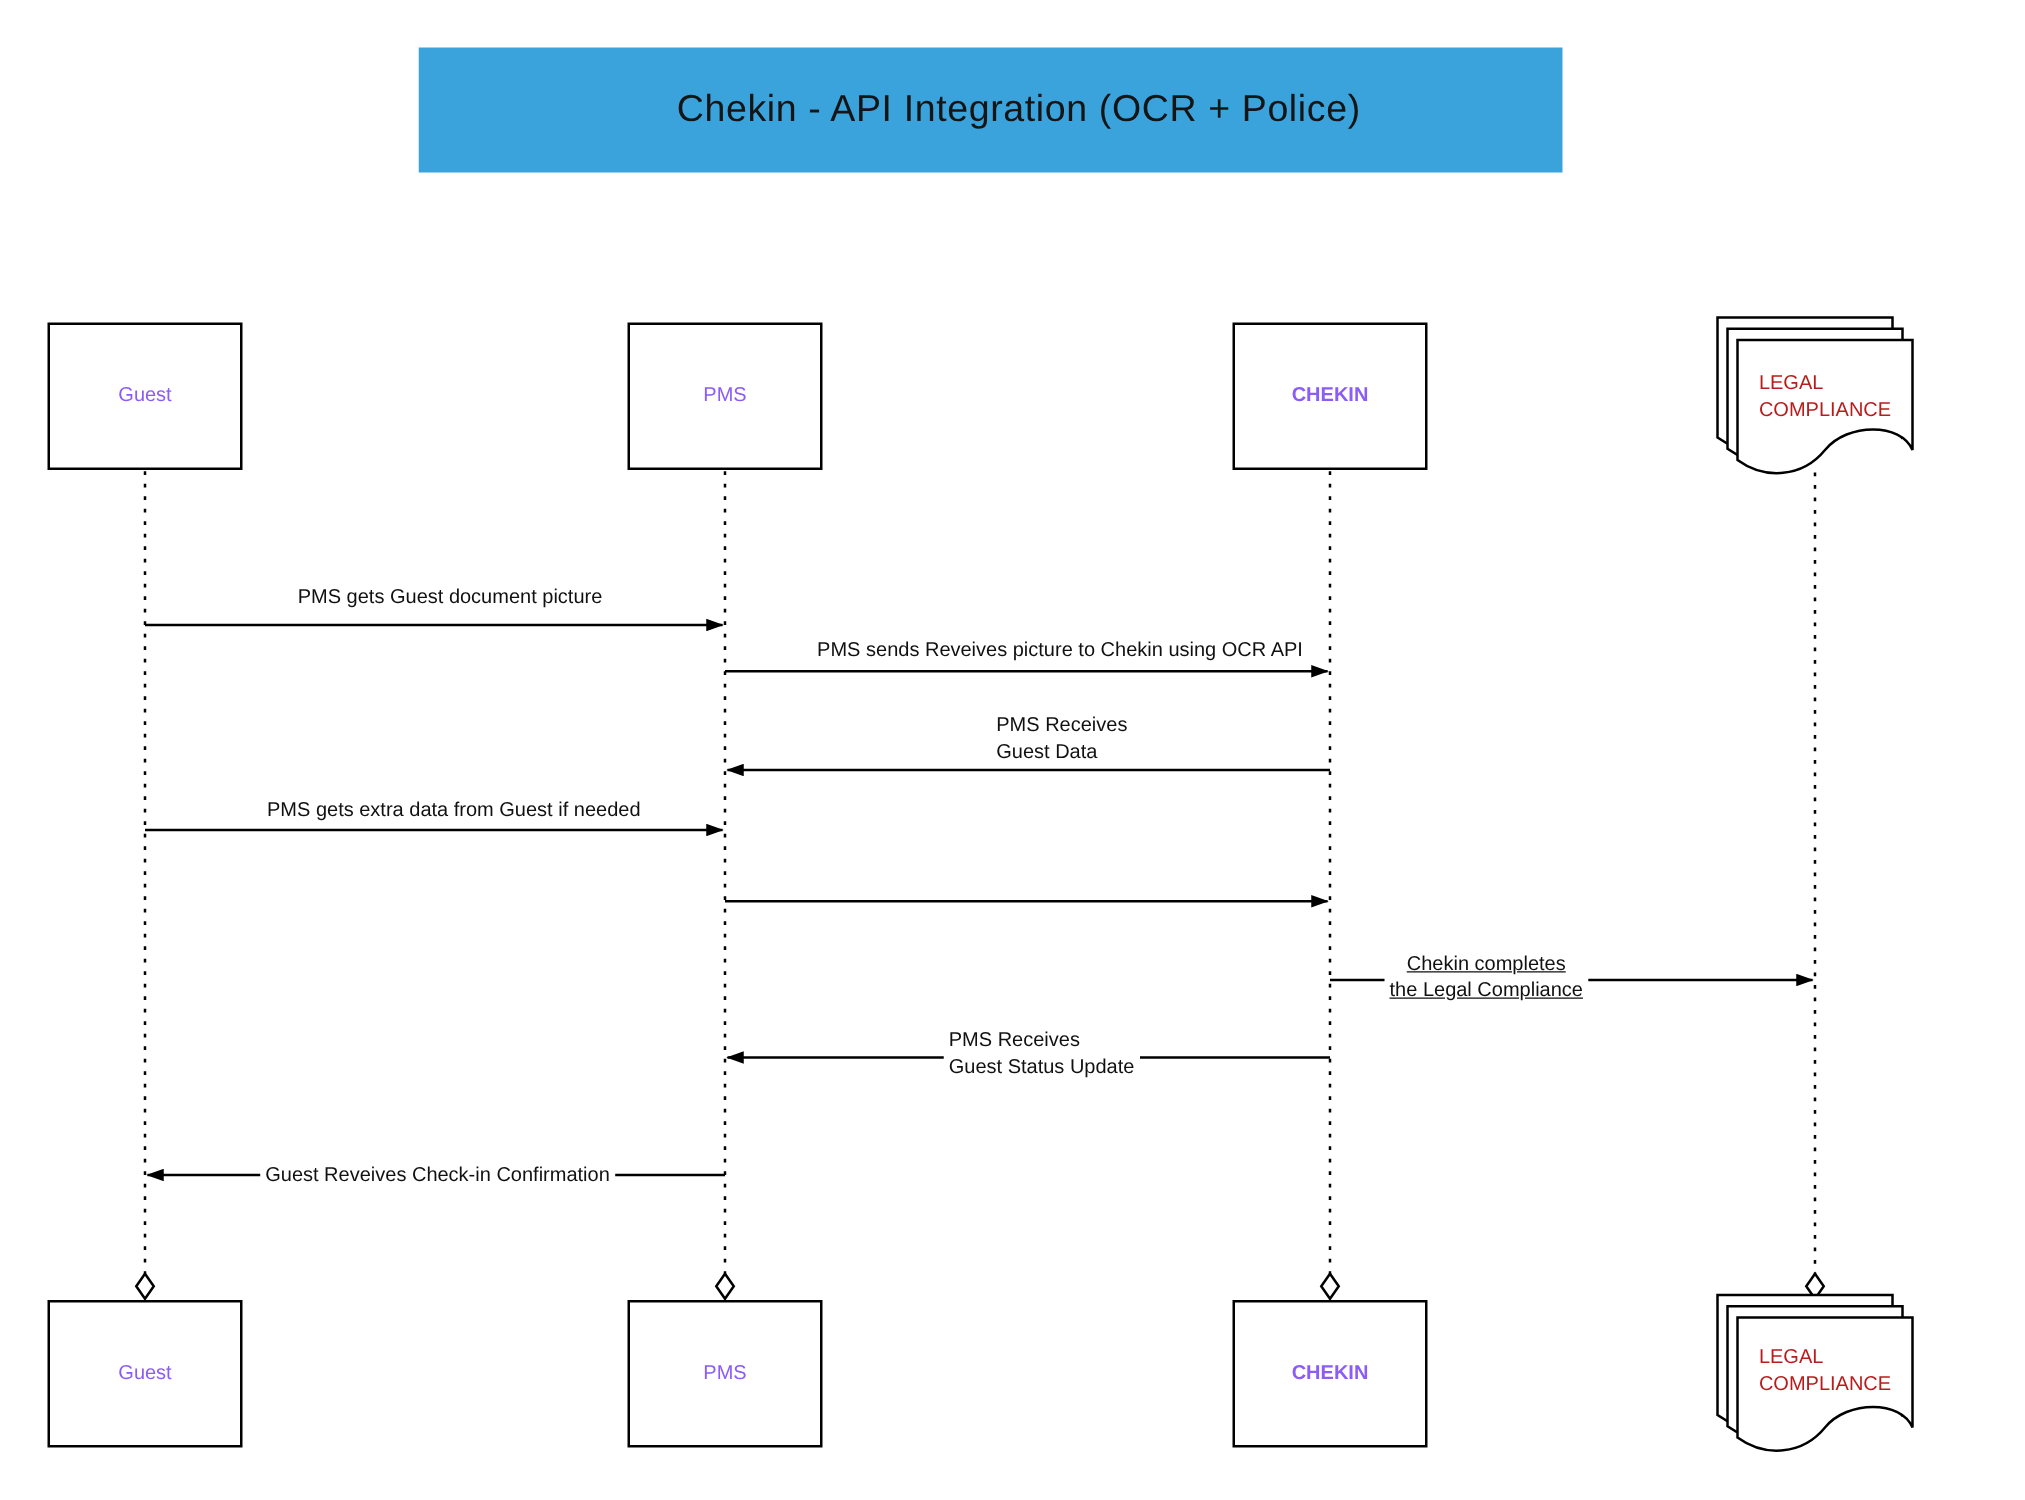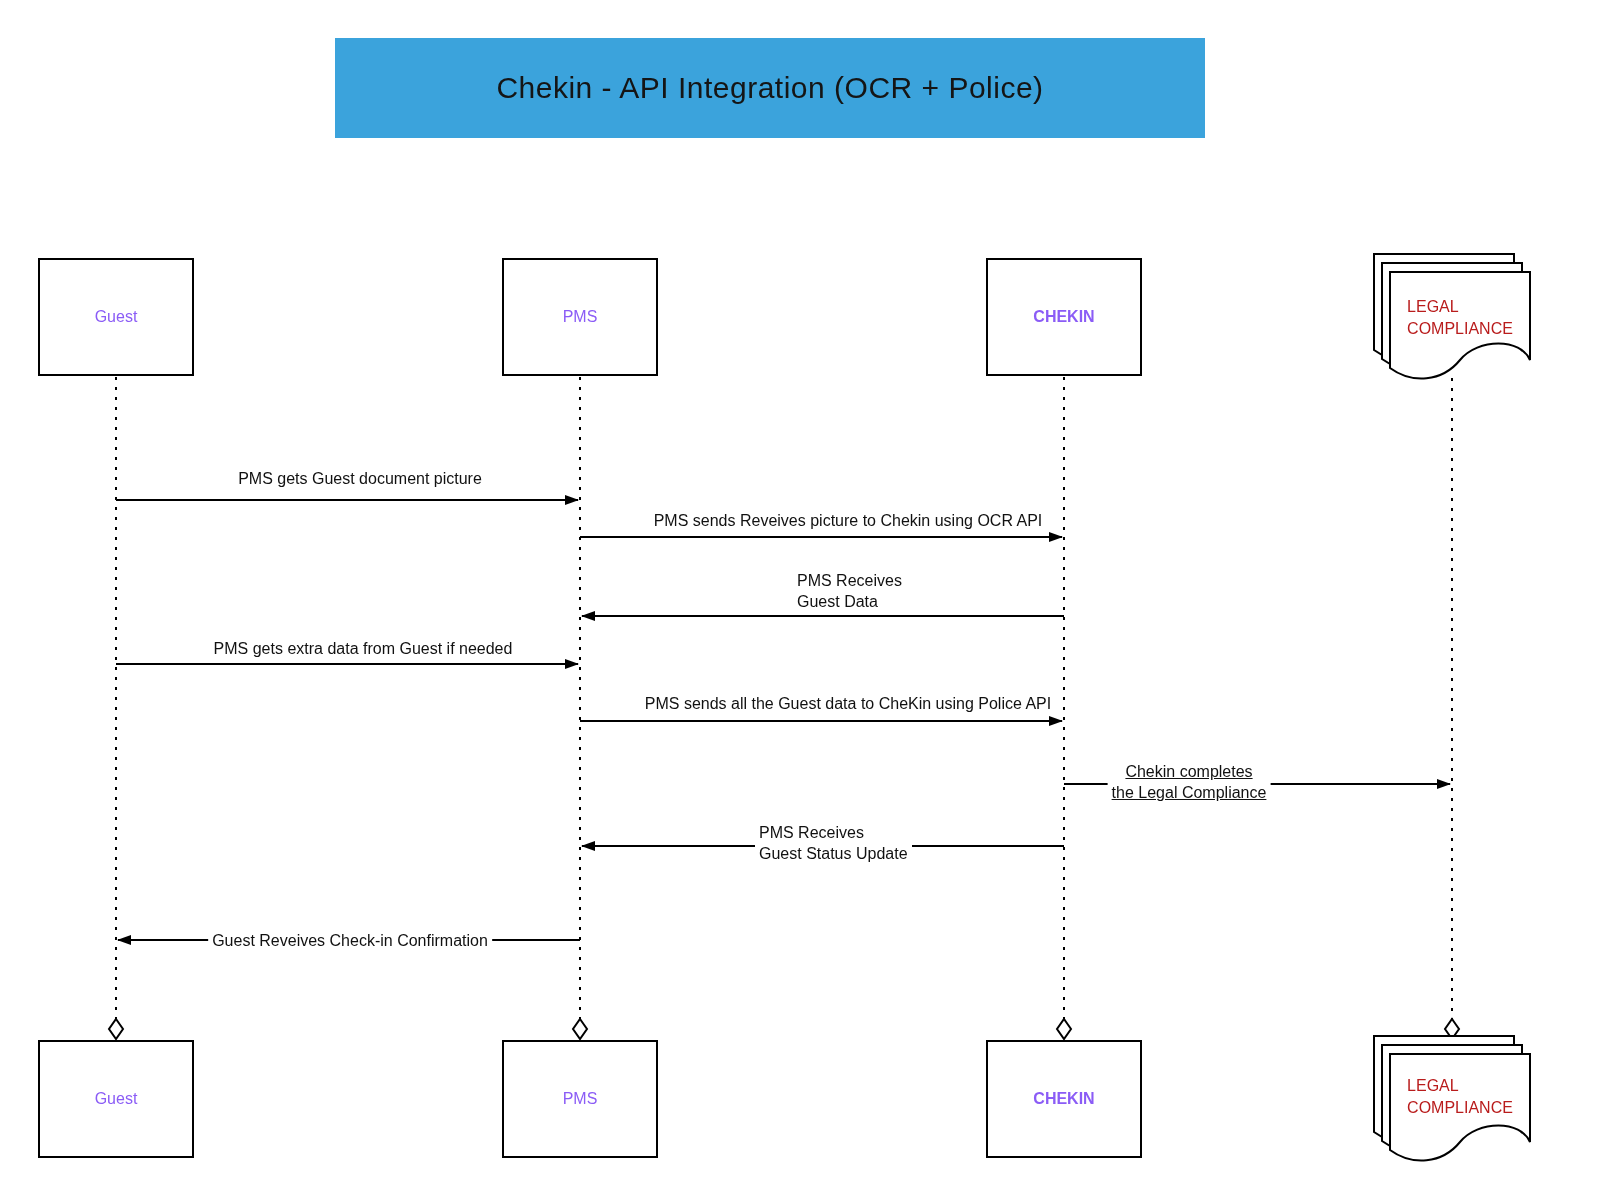--- a/index.html
+++ b/index.html
@@ -14,21 +14,21 @@
     background:var(--bg);
     font-family:"Liberation Sans", sans-serif;
     color:#111;
     overflow:hidden;
   }
   #lines-layer{position:absolute;left:0;top:0;width:1620px;height:1200px;}
   .title-banner{
     position:absolute;left:335px;top:38px;width:870px;height:100px;
     background:var(--banner);
     display:flex;align-items:center;justify-content:center;
-    font-size:30px;color:#151515;letter-spacing:0.5px;
+    font-size:30px;color:#151515;letter-spacing:0.5px;padding-left:45px;
   }
   .actor-box{
     position:absolute;width:156px;height:118px;
     background:#fff;border:2px solid var(--stroke);box-sizing:border-box;
     display:flex;align-items:center;justify-content:center;
     font-size:16px;color:#8b5cf6;
   }
   .actor-box.guest{left:38px;}
   .actor-box.pms{left:502px;}
   .actor-box.chekin{left:986px;font-weight:bold;}
@@ -120,20 +120,19 @@
     <span>CHEKIN</span>
   </div>
   <div class="doc-label" style="left:1460px;top:1097px;">LEGAL
 COMPLIANCE</div>
 
   <div class="msg-label" style="left:360px;top:478px;">PMS gets Guest document picture</div>
   <div class="msg-label" style="left:848px;top:520px;">PMS sends Reveives picture to Chekin using OCR API</div>
   <div class="msg-label left-align" style="left:793px;top:591px;">PMS Receives
 Guest Data</div>
   <div class="msg-label" style="left:363px;top:648px;">PMS gets extra data from Guest if needed</div>
-  <div class="msg-label" style="left:848px;top:703px;">PMS sends all the Guest data to CheKin using Police API</div>
   <div class="msg-label" style="left:1189px;top:782px;text-decoration:underline;">Chekin completes
 the Legal Compliance</div>
   <div class="msg-label left-align" style="left:755px;top:843px;">PMS Receives
 Guest Status Update</div>
   <div class="msg-label" style="left:350px;top:940px;">Guest Reveives Check-in Confirmation</div>
 
 </div>
 
 </body></html>

